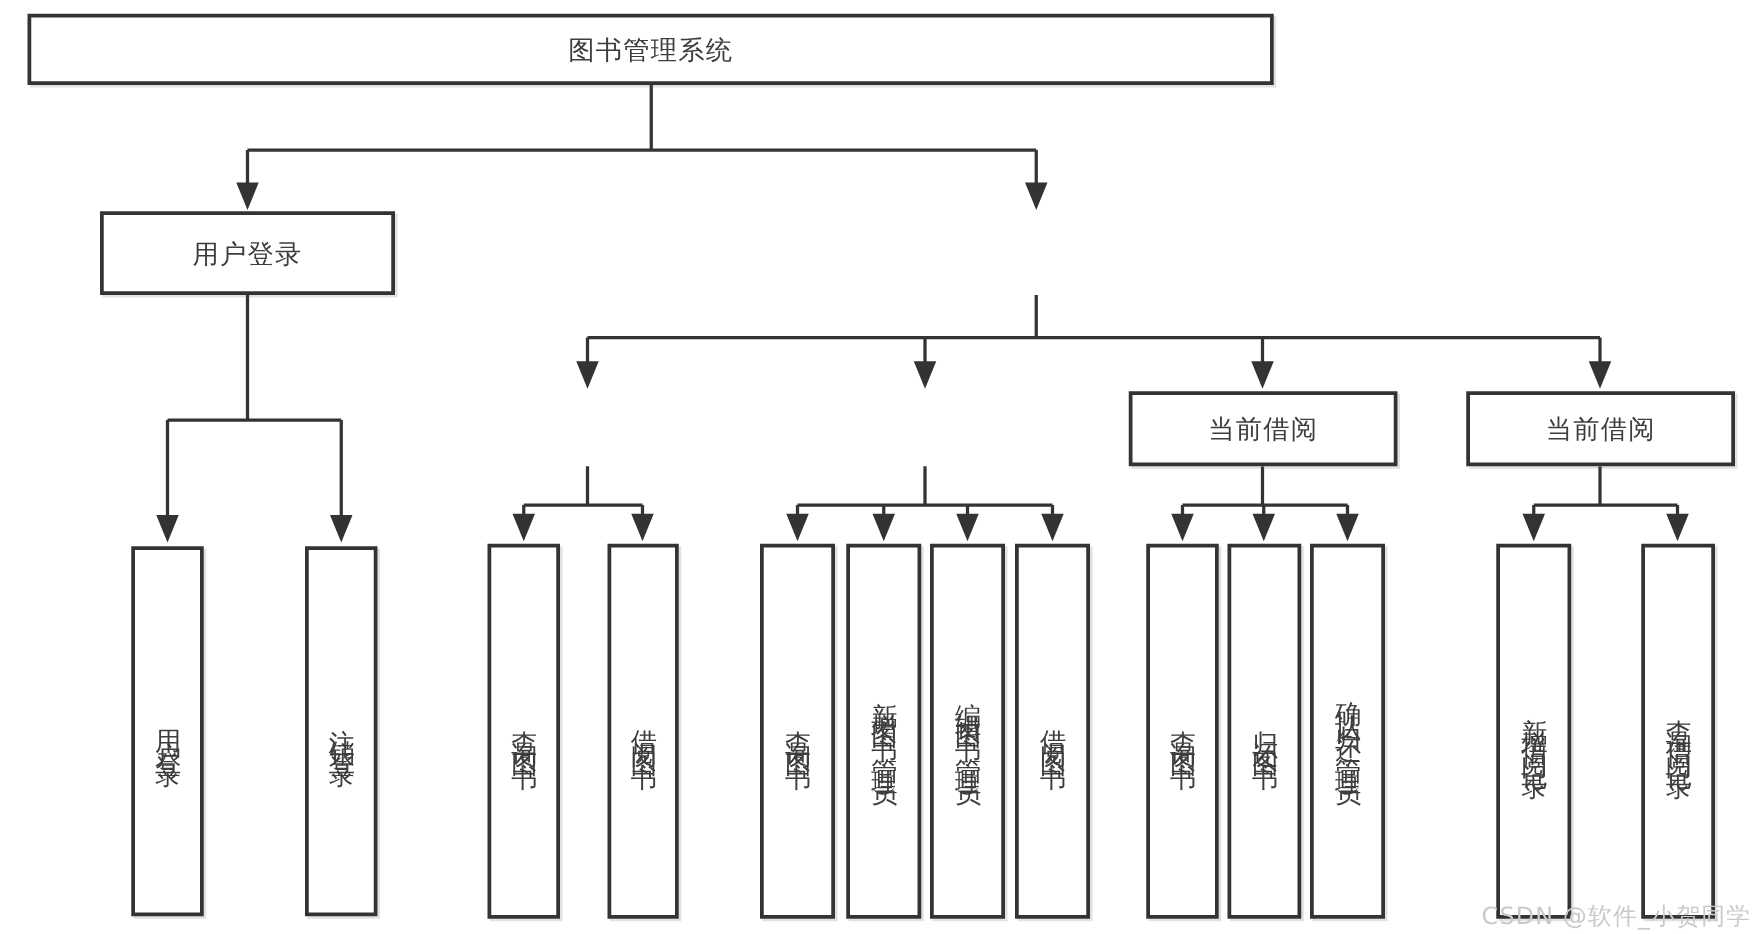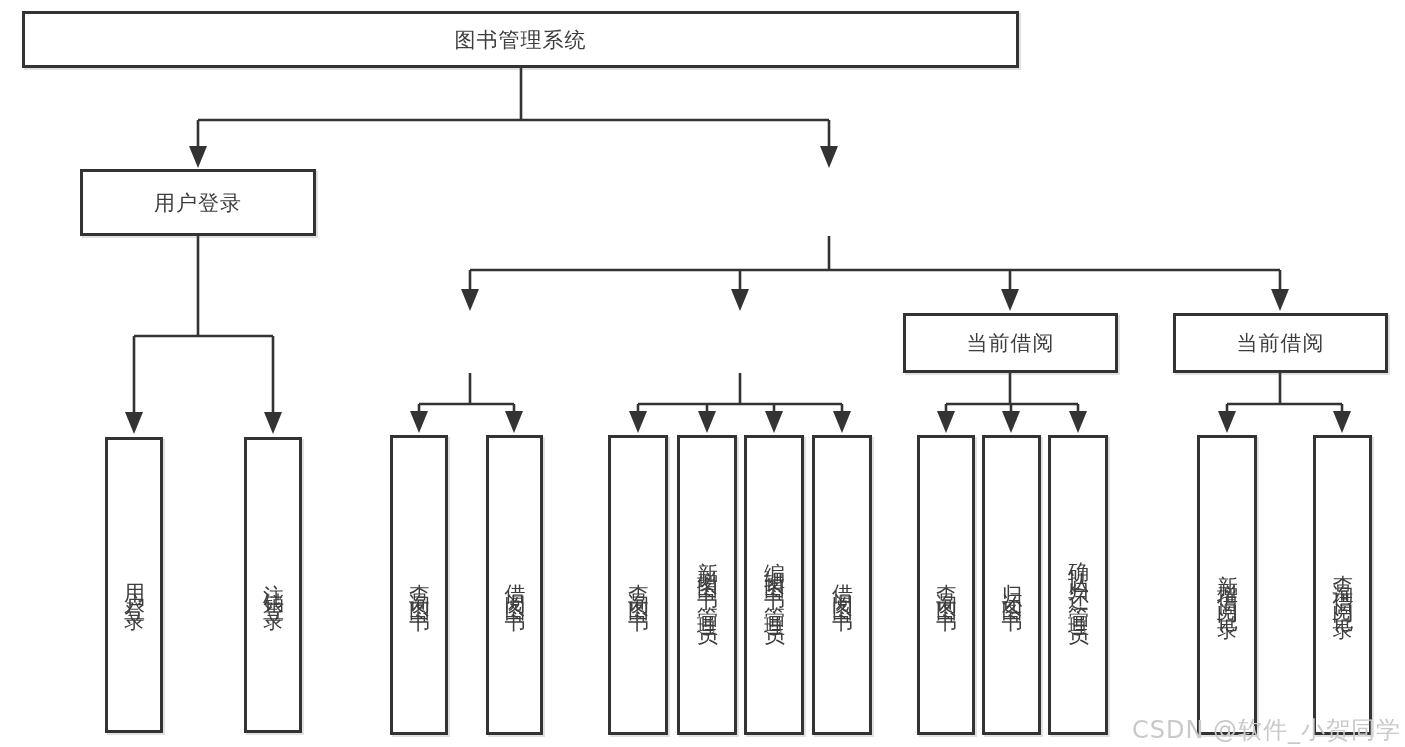--- a/index.html
+++ b/index.html
@@ -20,21 +20,21 @@
     box-shadow:2px 2px 0 rgba(90,90,90,0.18);
   }
   .lbl{font-size:21px;letter-spacing:1px;white-space:nowrap;}
   .vlbl{
     writing-mode:vertical-rl;text-orientation:mixed;
     font-size:21px;line-height:1;letter-spacing:9px;
     white-space:nowrap;
   }
   .watermark{
     position:absolute;right:4px;bottom:1px;z-index:5;
-    font-size:24px;letter-spacing:1px;
+    font-size:19px;letter-spacing:1px;
     color:var(--watermark,#c9c9c9);
   }
 </style>
 </head>
 <body>
 
 <div class="canvas">
 
   <svg class="connectors" viewBox="0 0 1405 747" xmlns="http://www.w3.org/2000/svg">
     <g class="line-group">

